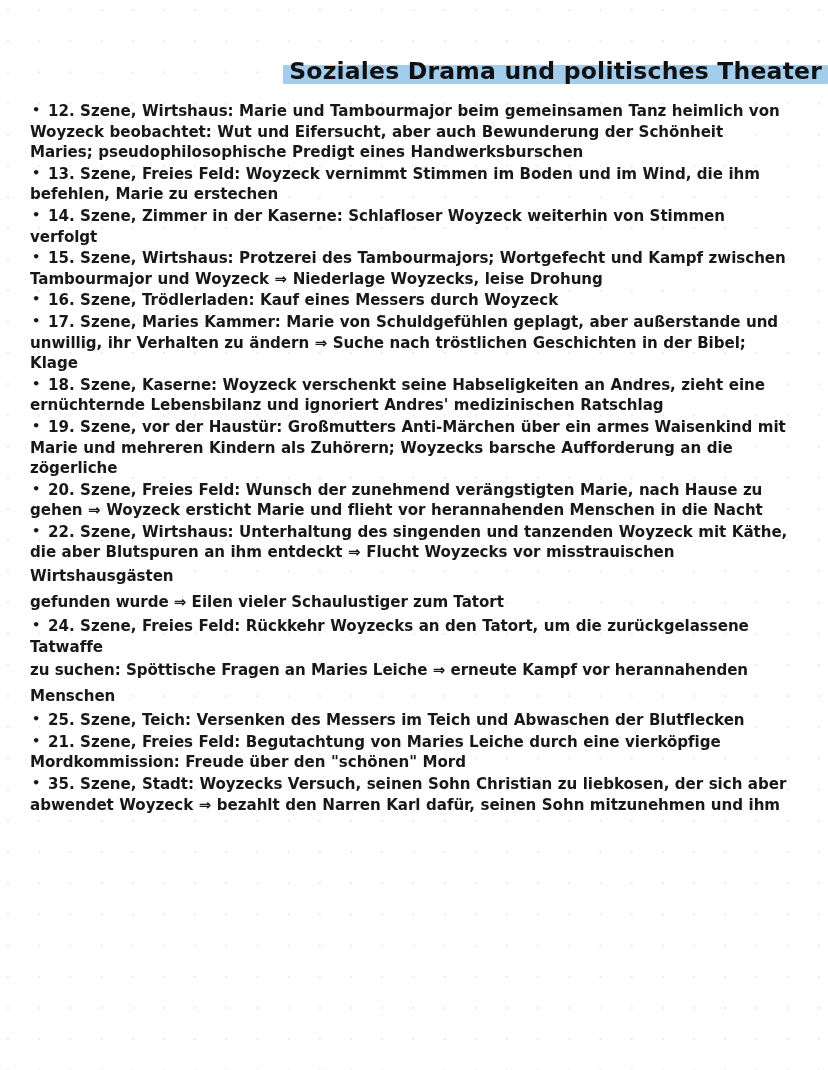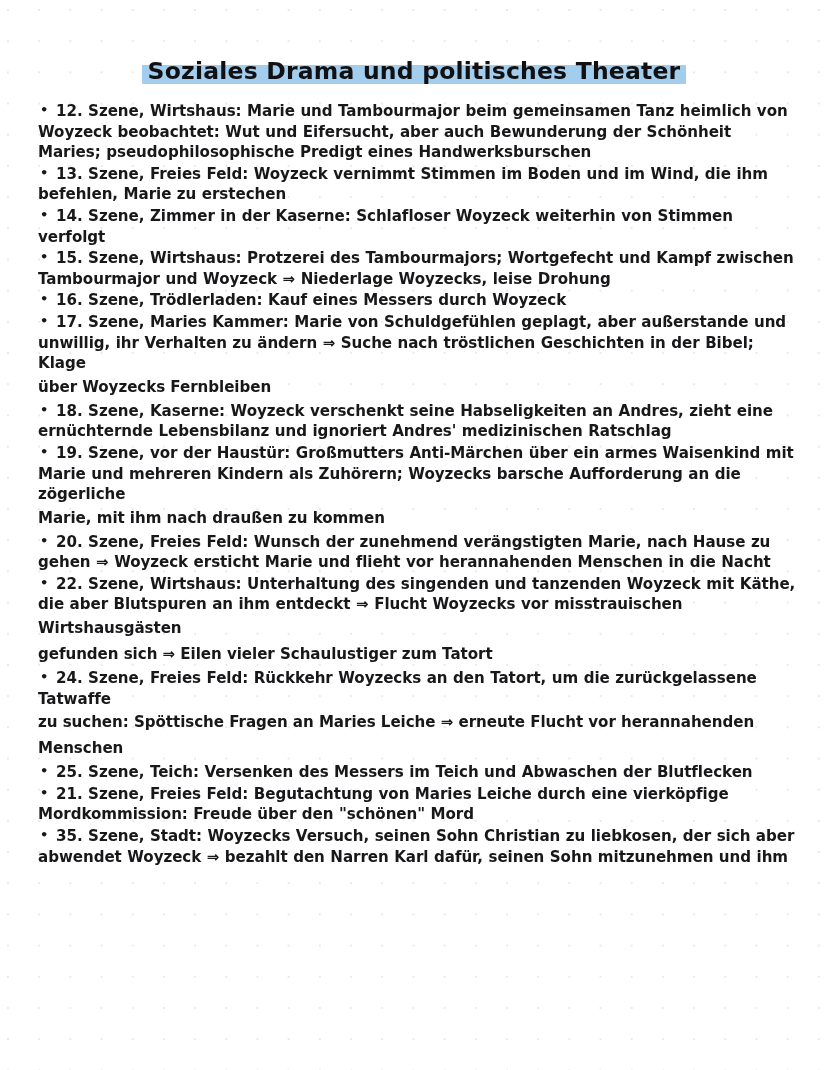--- a/index.html
+++ b/index.html
@@ -26,21 +26,21 @@
     height: 1070px;
     box-sizing: border-box;
   }
 
   
   .title-wrap {
     position: absolute;
     left: 0;
     top: 40px;
     width: 828px;
-    text-align: center;
+    text-align: right;
   }
   .title {
     display: inline-block;
     position: relative;
     font-family: "DejaVu Sans", sans-serif;
     font-size: 23.5px;
     font-weight: bold;
     letter-spacing: 0.2px;
     color: #111114;
     padding: 2px 6px 1px 6px;
@@ -58,21 +58,21 @@
     z-index: 0;
   }
   .title .tx {
     position: relative;
     z-index: 1;
   }
 
   
   .notes {
     position: absolute;
-    left: 38px;
+    left: 30px;
     top: 100px;
     width: 758px;
   }
 
   .item {
     position: relative;
     font-size: 15.1px;
     line-height: 20.6px;
     color: #18181b;
     font-weight: bold;
@@ -114,28 +114,26 @@
     <h1 class="title"><span class="hl"></span><span class="tx">Soziales Drama und politisches Theater</span></h1>
   </div>
 
   <div class="notes" id="notes-list">
       <p class="item"><span class="bullet">•</span><span>12. Szene, Wirtshaus: Marie und Tambourmajor beim gemeinsamen Tanz heimlich von Woyzeck beobachtet: Wut und Eifersucht, aber auch Bewunderung der Schönheit Maries; pseudophilosophische Predigt eines Handwerksburschen</span></p>
       <p class="item"><span class="bullet">•</span><span>13. Szene, Freies Feld: Woyzeck vernimmt Stimmen im Boden und im Wind, die ihm befehlen, Marie zu erstechen</span></p>
       <p class="item"><span class="bullet">•</span><span>14. Szene, Zimmer in der Kaserne: Schlafloser Woyzeck weiterhin von Stimmen verfolgt</span></p>
       <p class="item"><span class="bullet">•</span><span>15. Szene, Wirtshaus: Protzerei des Tambourmajors; Wortgefecht und Kampf zwischen Tambourmajor und Woyzeck ⇒ Niederlage Woyzecks, leise Drohung</span></p>
       <p class="item"><span class="bullet">•</span><span>16. Szene, Trödlerladen: Kauf eines Messers durch Woyzeck</span></p>
       <p class="item"><span class="bullet">•</span><span>17. Szene, Maries Kammer: Marie von Schuldgefühlen geplagt, aber außerstande und unwillig, ihr Verhalten zu ändern ⇒ Suche nach tröstlichen Geschichten in der Bibel; Klage</span></p>
-      <div class="tail">über Woyzecks Fernbleiben</div>
       <p class="item gap-top"><span class="bullet">•</span><span>18. Szene, Kaserne: Woyzeck verschenkt seine Habseligkeiten an Andres, zieht eine ernüchternde Lebensbilanz und ignoriert Andres' medizinischen Ratschlag</span></p>
       <p class="item"><span class="bullet">•</span><span>19. Szene, vor der Haustür: Großmutters Anti-Märchen über ein armes Waisenkind mit Marie und mehreren Kindern als Zuhörern; Woyzecks barsche Aufforderung an die zögerliche</span></p>
-      <div class="tail">Marie, mit ihm nach draußen zu kommen</div>
       <p class="item gap-top"><span class="bullet">•</span><span>20. Szene, Freies Feld: Wunsch der zunehmend verängstigten Marie, nach Hause zu gehen ⇒ Woyzeck ersticht Marie und flieht vor herannahenden Menschen in die Nacht</span></p>
       <p class="item"><span class="bullet">•</span><span>22. Szene, Wirtshaus: Unterhaltung des singenden und tanzenden Woyzeck mit Käthe, die aber Blutspuren an ihm entdeckt ⇒ Flucht Woyzecks vor misstrauischen</span></p>
       <div class="tail">Wirtshausgästen</div>
-      <div class="tail">gefunden sich ⇒ Eilen vieler Schaulustiger zum Tatort</div>
+      <div class="tail">gefunden wurde ⇒ Eilen vieler Schaulustiger zum Tatort</div>
       <p class="item gap-top"><span class="bullet">•</span><span>24. Szene, Freies Feld: Rückkehr Woyzecks an den Tatort, um die zurückgelassene Tatwaffe</span></p>
-      <div class="tail">zu suchen: Spöttische Fragen an Maries Leiche ⇒ erneute Flucht vor herannahenden Menschen</div>
+      <div class="tail">zu suchen: Spöttische Fragen an Maries Leiche ⇒ erneute Kampf vor herannahenden Menschen</div>
       <p class="item gap-top"><span class="bullet">•</span><span>25. Szene, Teich: Versenken des Messers im Teich und Abwaschen der Blutflecken</span></p>
       <p class="item"><span class="bullet">•</span><span>21. Szene, Freies Feld: Begutachtung von Maries Leiche durch eine vierköpfige Mordkommission: Freude über den "schönen" Mord</span></p>
       <p class="item"><span class="bullet">•</span><span>35. Szene, Stadt: Woyzecks Versuch, seinen Sohn Christian zu liebkosen, der sich aber abwendet Woyzeck ⇒ bezahlt den Narren Karl dafür, seinen Sohn mitzunehmen und ihm</span></p>
     </div>
 
 </div>
 
 </body></html>

